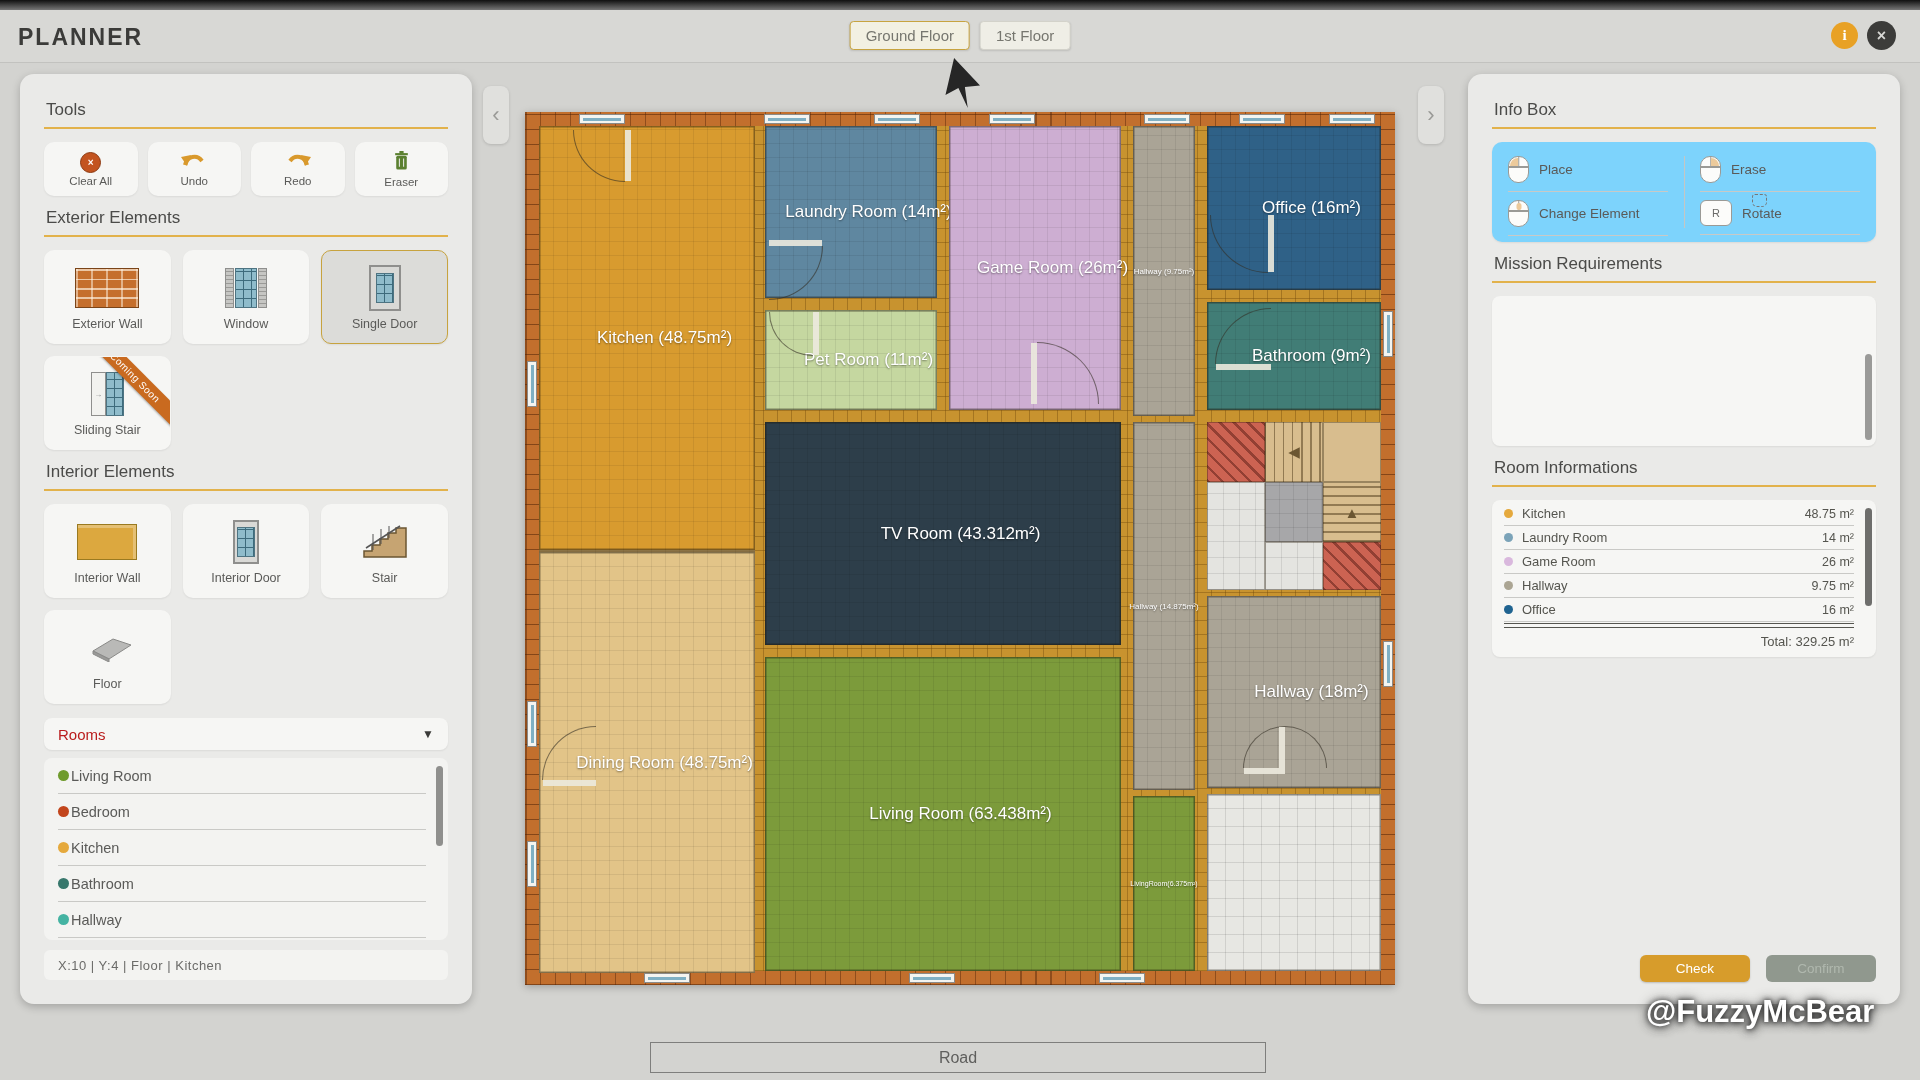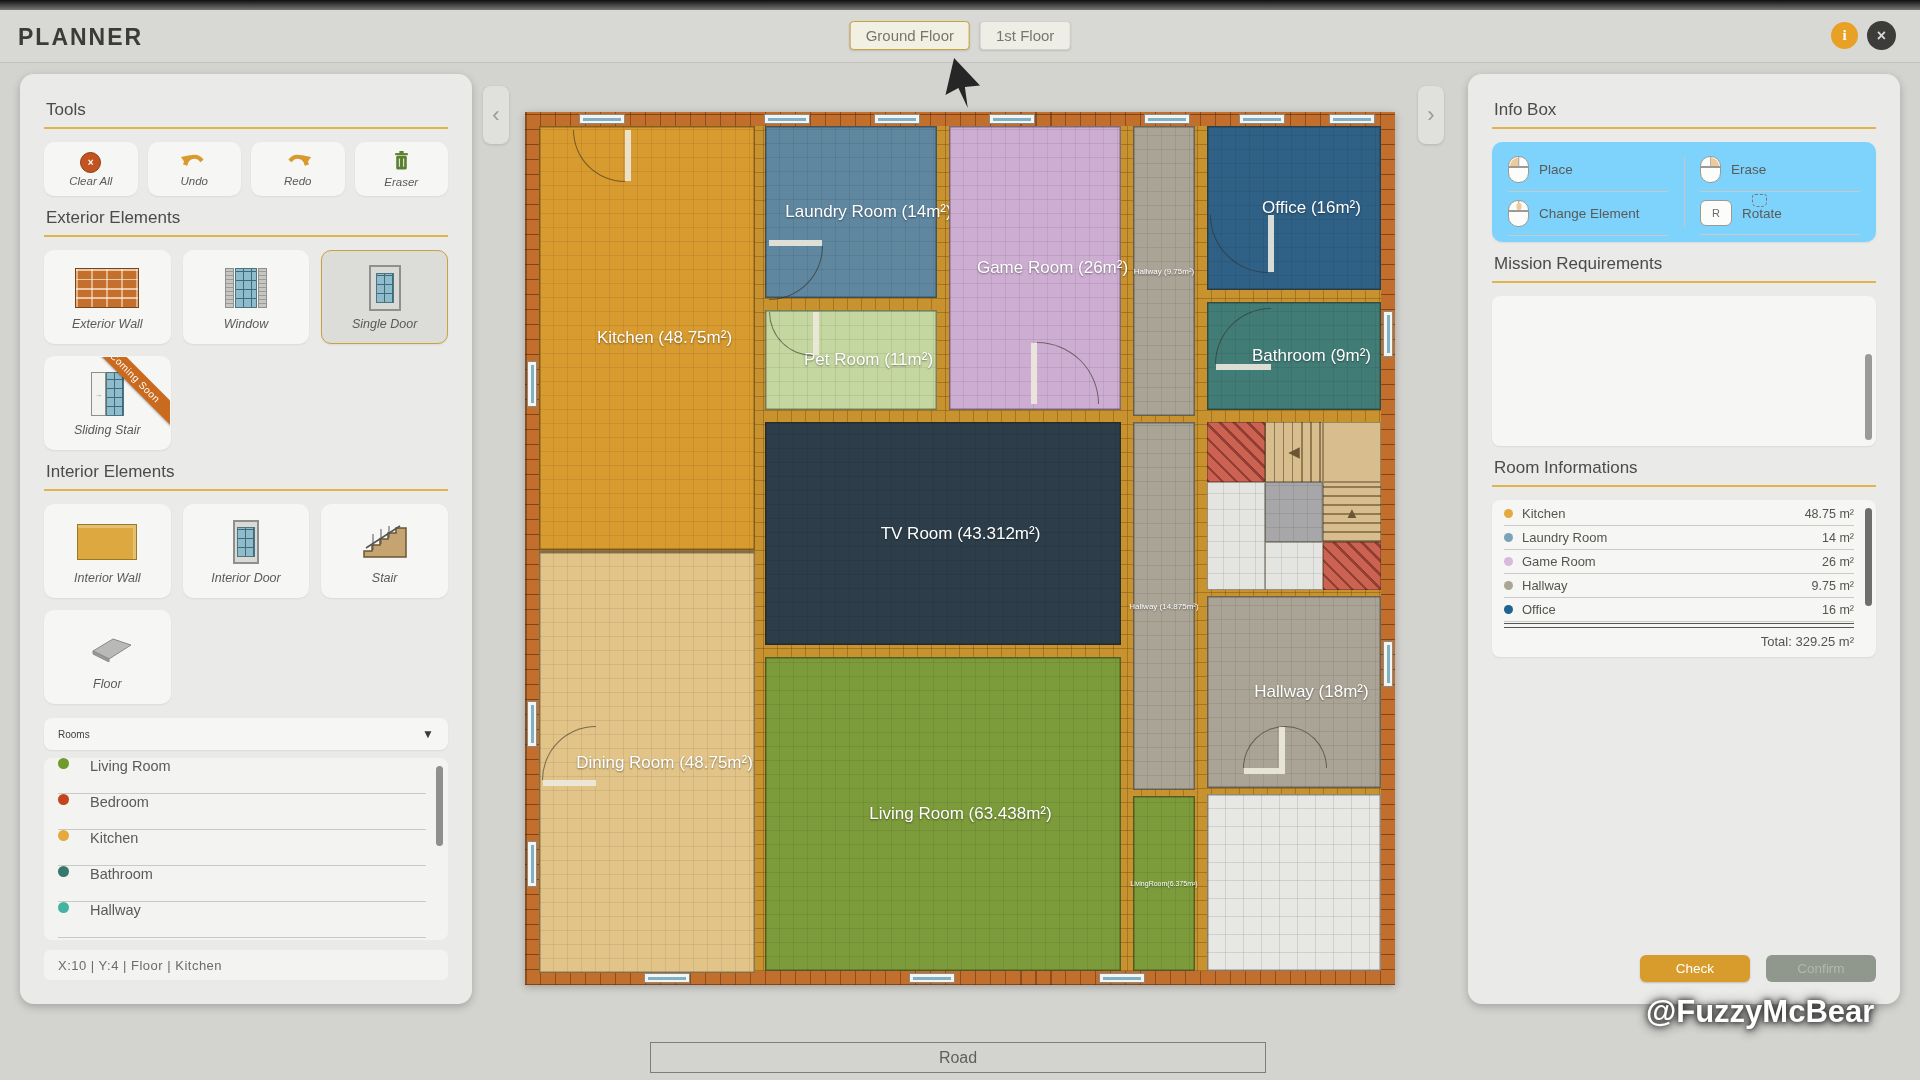--- a/index.html
+++ b/index.html
@@ -29,21 +29,21 @@
   .panel{position:absolute;top:74px;width:452px;height:930px;background:#eaeae8;border-radius:14px;
          box-shadow:0 3px 8px rgba(0,0,0,.22);padding:14px 24px;box-sizing:border-box;overflow:hidden;}
   #left-panel{left:20px;}
   #right-panel{left:1468px;width:432px;}
   .sec-head{font-size:17px;color:#4b4b49;padding:4px 2px 7px;border-bottom:2px solid #e2b24b;
             margin:8px 0 13px;}
   .card{background:#f6f6f4;border-radius:10px;border:1.5px solid rgba(0,0,0,0);
         display:flex;flex-direction:column;align-items:center;justify-content:center;gap:4px;
         box-shadow:0 1px 2px rgba(0,0,0,.07);cursor:default;}
   .card.sel{background:#dcdcd9;border:1.5px solid #c7a33f;}
-  .card .lbl{font-size:12.5px;color:#5a5a58;font-style:italic;}
+  .card .lbl{font-size:12.5px;color:#5a5a58;}
   #tools-grid{display:grid;grid-template-columns:repeat(4,1fr);gap:10px;}
   #tools-grid .card{height:52px;gap:2px;}
   #tools-grid .lbl{font-size:11.5px;}
   .elem-grid{display:grid;grid-template-columns:repeat(3,1fr);gap:12px;}
   .elem-grid .card{height:92px;position:relative;overflow:hidden;}
   .icon-slot{height:50px;display:flex;align-items:center;justify-content:center;}
   .ribbon{position:absolute;top:12px;right:-36px;transform:rotate(45deg);background:#c96a1f;
           color:#fff;font-size:10px;padding:3px 38px;letter-spacing:.5px;
           box-shadow:0 1px 2px rgba(0,0,0,.3);white-space:nowrap;}
 
@@ -67,25 +67,25 @@
   .i-sdoor{display:flex;align-items:center;}
   .panel-solid{width:15px;height:44px;background:#f2f2ef;border:1.5px solid #8f8f8d;box-sizing:border-box;
                display:flex;align-items:center;justify-content:center;font-size:8px;color:#888;}
   .i-sdoor .i-glass{width:18px;height:44px;}
   .i-iwall{width:58px;height:34px;background:#dca83f;border:1px solid #9a7a20;display:block;
            box-shadow:inset -3px 3px 0 rgba(255,255,255,.28);}
 
   
   #rooms-dd{margin-top:14px;height:32px;background:#f6f6f4;border-radius:8px;display:flex;
             align-items:center;padding:0 14px;box-shadow:0 1px 2px rgba(0,0,0,.07);}
-  #rooms-dd .lbl{font-size:10px;color:#404040;flex:1;}
+  #rooms-dd .lbl{font-size:15px;color:#b91c1c;flex:1;}
   #rooms-dd .arr{font-size:12px;color:#3a3a38;}
   #rooms-list{margin-top:8px;background:#f3f3f1;border-radius:8px;height:182px;overflow:hidden;
               position:relative;padding:0 22px 0 14px;}
-  .room-row{height:35px;display:flex;align-items:flex-start;gap:21px;border-bottom:1px solid #c9c9c6;
+  .room-row{height:35px;display:flex;align-items:center;gap:2px;border-bottom:1px solid #c9c9c6;
             font-size:14.5px;color:#5a5a58;}
   .dot{width:11px;height:11px;border-radius:50%;flex:none;}
   .vthumb{position:absolute;border-radius:4px;background:#8f8f8d;}
   #rooms-thumb{right:5px;top:8px;width:7px;height:80px;}
   #status-bar{margin-top:10px;height:30px;background:#f3f3f1;border-radius:6px;display:flex;
               align-items:center;padding:0 14px;font-size:13px;color:#6b6b69;letter-spacing:.5px;}
 
   
   #info-card{background:#7dd3fc;border-radius:10px;display:grid;grid-template-columns:1fr 1fr;
              position:relative;padding:6px 0;box-shadow:0 1px 2px rgba(0,0,0,.07);}

